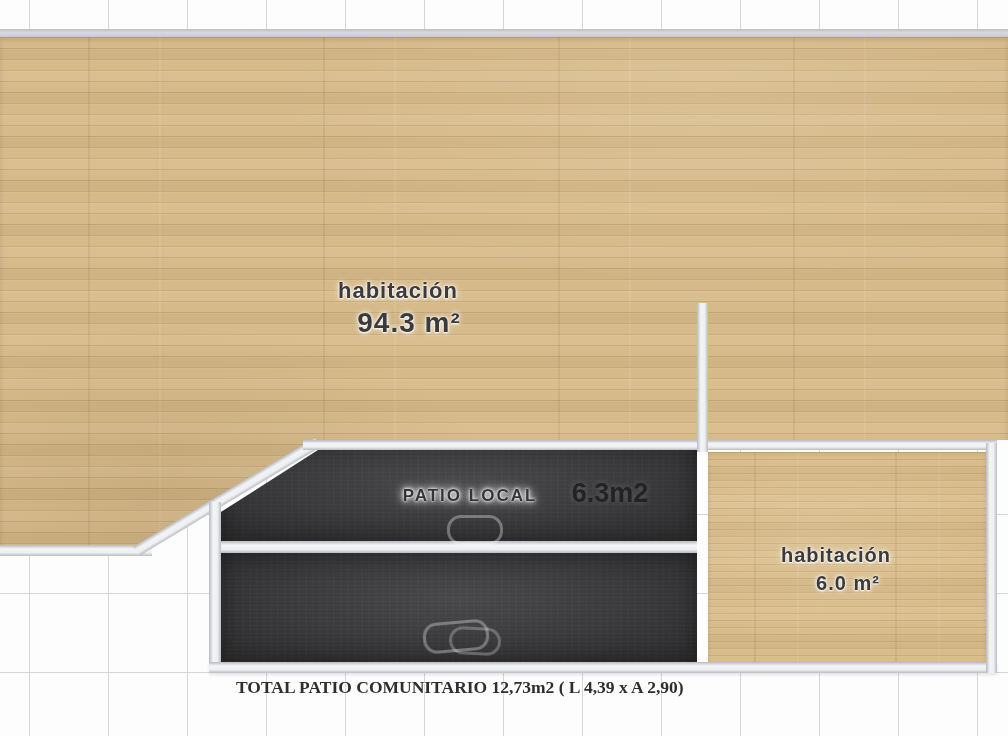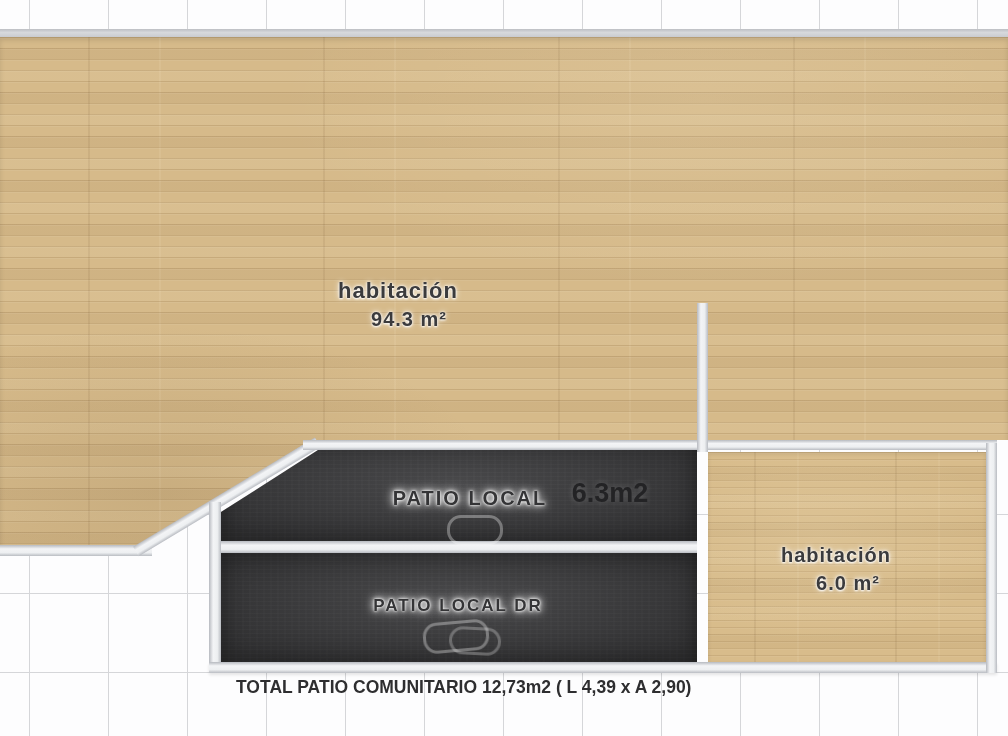--- a/index.html
+++ b/index.html
@@ -92,25 +92,24 @@
 
   <div class="abs wood-small" style="left:708px;top:452px;width:278px;height:210px;"></div>
 
   <div class="abs v-wall" style="left:986px;top:443px;width:11px;height:230px;"></div>
 
   <div class="ghost" style="left:447px;top:515px;width:50px;height:24px;"></div>
   <div class="ghost" style="left:423px;top:621px;width:60px;height:25px;transform:rotate(-5deg);"></div>
   <div class="ghost" style="left:449px;top:627px;width:46px;height:22px;transform:rotate(3deg);border-color:rgba(255,255,255,0.26);"></div>
 
   <div class="lbl halo-dark" style="left:298px;top:279px;width:200px;font-size:22px;letter-spacing:1px;">habitación</div>
-  <div class="lbl halo-dark" style="left:309px;top:308px;width:200px;font-size:20px;letter-spacing:1px;">94.3 m²</div>
+  <div class="lbl halo-dark" style="left:309px;top:308px;width:200px;font-size:28px;letter-spacing:1px;">94.3 m²</div>
 
-  <div class="lbl glow-strong" style="left:370px;top:487px;width:200px;font-size:20px;">PATIO LOCAL</div>
+  <div class="lbl glow-strong" style="left:370px;top:487px;width:200px;font-size:17px;">PATIO LOCAL</div>
   <div class="lbl area-dark-bg" style="left:560px;top:479px;width:100px;font-size:27px;">6.3m2</div>
 
-  <div class="lbl glow-strong" style="left:358px;top:597px;width:200px;font-size:17px;">PATIO LOCAL DR</div>
 
   <div class="lbl halo-dark" style="left:736px;top:544px;width:200px;font-size:20px;letter-spacing:1px;">habitación</div>
   <div class="lbl halo-dark" style="left:748px;top:572px;width:200px;font-size:20px;letter-spacing:1px;">6.0 m²</div>
 
-  <div class="footer-text" style="left:236px;top:677px;font-size:17.5px;">TOTAL PATIO COMUNITARIO 12,73m2 ( L 4,39 x A 2,90)</div>
+  <div class="footer-text" style="left:236px;top:677px;font-size:17.5px;font-family:Liberation Serif, serif;">TOTAL PATIO COMUNITARIO 12,73m2 ( L 4,39 x A 2,90)</div>
 
 </div>
 
 </body></html>

